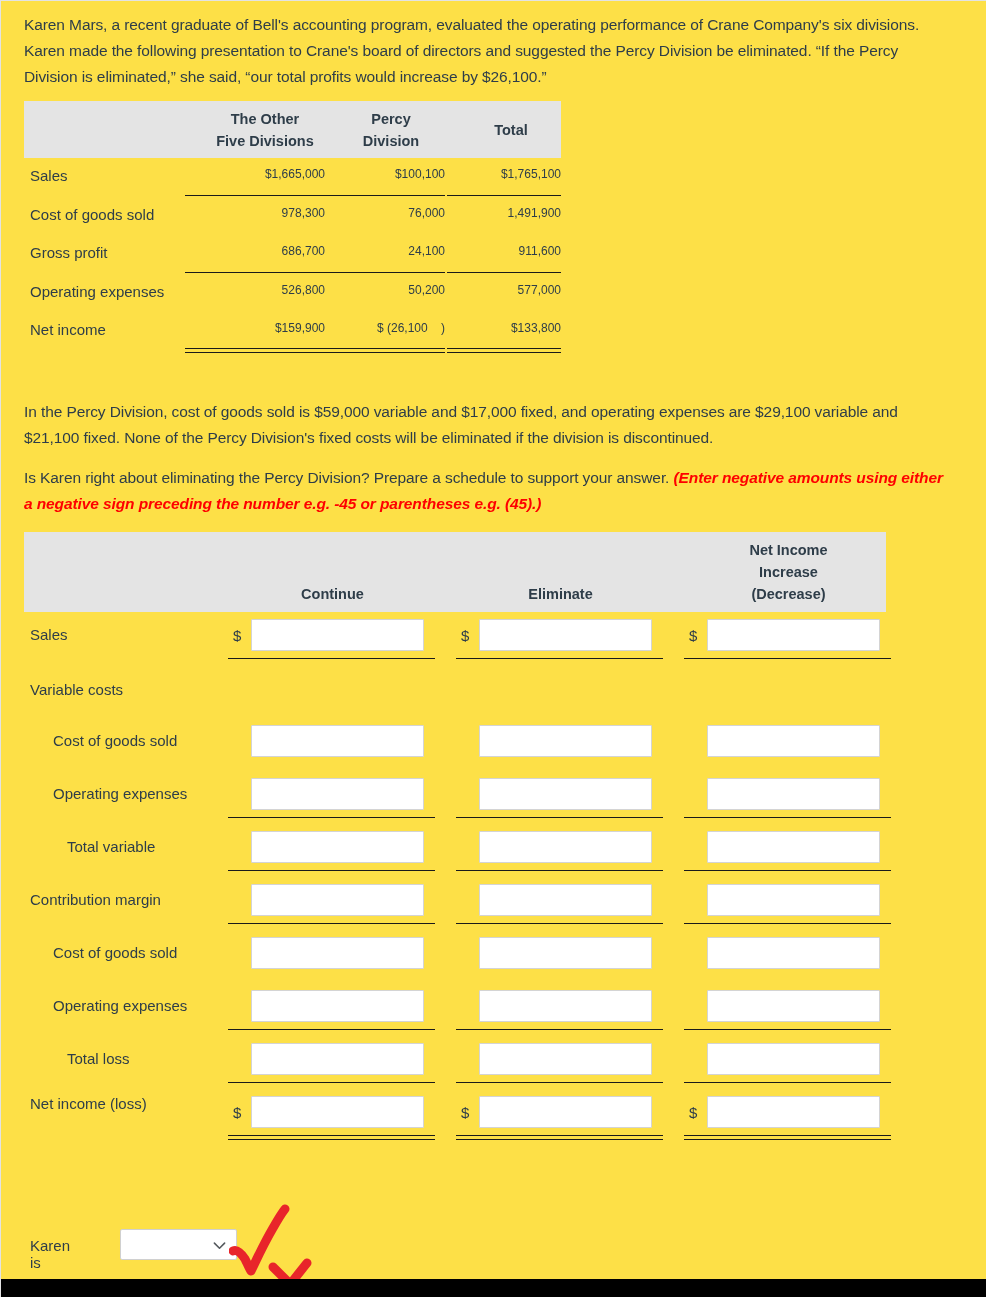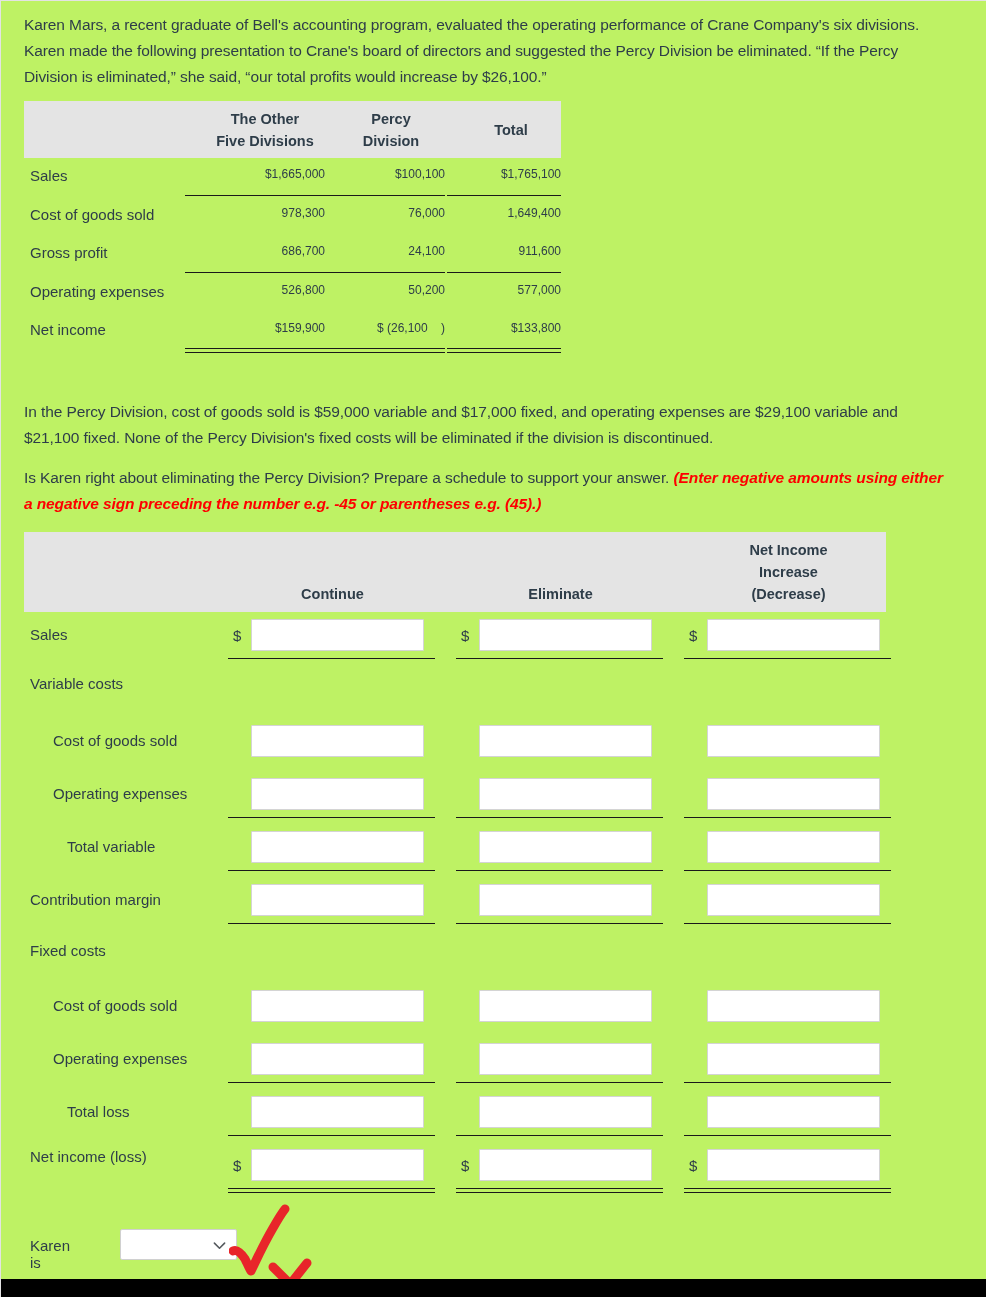--- a/index.html
+++ b/index.html
@@ -13,21 +13,21 @@
     position: relative;
     overflow: hidden;
     font-family: "Liberation Sans", sans-serif;
     color: #2e3d49;
   }
   .page {
     position: absolute;
     left: 0; top: 0;
     width: 986px;
     height: 1297px;
-    background: #bef264;
+    background: #fde047;
     border-top: 1px solid #e3e3e3;
     border-left: 1px solid #e3e3e3;
     box-sizing: border-box;
   }
   .content {
     position: absolute;
     left: 23px;
     top: 0;
     width: 940px;
   }
@@ -236,21 +236,21 @@
           <div class="t1row">
             <div class="t1label">Sales</div>
             <div class="t1val t1-c1">$1,665,000</div>
             <div class="t1val t1-c2">$100,100</div>
             <div class="t1val t1-c3">$1,765,100</div>
           </div>
           <div class="t1row">
             <div class="t1label">Cost of goods sold</div>
             <div class="t1val t1-c1">978,300</div>
             <div class="t1val t1-c2">76,000</div>
-            <div class="t1val t1-c3">1,649,400</div>
+            <div class="t1val t1-c3">1,491,900</div>
             <div class="rule" style="left: 161px; width: 140px; top: -2px;"></div>
             <div class="rule" style="left: 300px; width: 121px; top: -2px;"></div>
             <div class="rule" style="left: 423px; width: 114px; top: -2px;"></div>
           </div>
           <div class="t1row">
             <div class="t1label">Gross profit</div>
             <div class="t1val t1-c1">686,700</div>
             <div class="t1val t1-c2">24,100</div>
             <div class="t1val t1-c3">911,600</div>
           </div>
@@ -295,21 +295,21 @@
             <div class="cellbox c1" style="top: 7px; font-size: 15px; line-height: 30px; text-align: right; padding-right: 5px;"></div>
             <div class="dollar d2" style="top: 15px;">$</div>
             <div class="cellbox c2" style="top: 7px; font-size: 15px; line-height: 30px; text-align: right; padding-right: 5px;"></div>
             <div class="dollar d3" style="top: 15px;">$</div>
             <div class="cellbox c3" style="top: 7px; font-size: 15px; line-height: 30px; text-align: right; padding-right: 5px;"></div>
             <div class="rule ul1" style="top: 46px;"></div>
             <div class="rule ul2" style="top: 46px;"></div>
             <div class="rule ul3" style="top: 46px;"></div>
           </div>
           <div class="t2row">
-            <div class="t2label ind0" style="top: 10px; text-align: right;">Variable costs</div>
+            <div class="t2label ind0" style="top: 16px; text-align: right;">Variable costs</div>
           </div>
           <div class="t2row">
             <div class="t2label ind1" style="top: 14px;">Cost of goods sold</div>
             <div class="cellbox c1" style="top: 7px; font-size: 15px; line-height: 30px; text-align: right; padding-right: 5px;"></div>
             <div class="cellbox c2" style="top: 7px; font-size: 15px; line-height: 30px; text-align: right; padding-right: 5px;"></div>
             <div class="cellbox c3" style="top: 7px; font-size: 15px; line-height: 30px; text-align: right; padding-right: 5px;"></div>
           </div>
           <div class="t2row">
             <div class="t2label ind1" style="top: 14px;">Operating expenses</div>
             <div class="cellbox c1" style="top: 7px; font-size: 15px; line-height: 30px; text-align: right; padding-right: 5px;"></div>
@@ -329,23 +329,20 @@
             <div class="rule ul3" style="top: 46px;"></div>
           </div>
           <div class="t2row">
             <div class="t2label ind0" style="top: 14px;">Contribution margin</div>
             <div class="cellbox c1" style="top: 7px; font-size: 15px; line-height: 30px; text-align: right; padding-right: 5px;"></div>
             <div class="cellbox c2" style="top: 7px; font-size: 15px; line-height: 30px; text-align: right; padding-right: 5px;"></div>
             <div class="cellbox c3" style="top: 7px; font-size: 15px; line-height: 30px; text-align: right; padding-right: 5px;"></div>
             <div class="rule ul1" style="top: 46px;"></div>
             <div class="rule ul2" style="top: 46px;"></div>
             <div class="rule ul3" style="top: 46px;"></div>
-          </div>
-          <div class="t2row">
-            <div class="t2label ind0" style="top: 12px;">Fixed costs</div>
           </div>
           <div class="t2row">
             <div class="t2label ind1" style="top: 14px;">Cost of goods sold</div>
             <div class="cellbox c1" style="top: 7px; font-size: 15px; line-height: 30px; text-align: right; padding-right: 5px;"></div>
             <div class="cellbox c2" style="top: 7px; font-size: 15px; line-height: 30px; text-align: right; padding-right: 5px;"></div>
             <div class="cellbox c3" style="top: 7px; font-size: 15px; line-height: 30px; text-align: right; padding-right: 5px;"></div>
           </div>
           <div class="t2row">
             <div class="t2label ind1" style="top: 14px;">Operating expenses</div>
             <div class="cellbox c1" style="top: 7px; font-size: 15px; line-height: 30px; text-align: right; padding-right: 5px;"></div>

